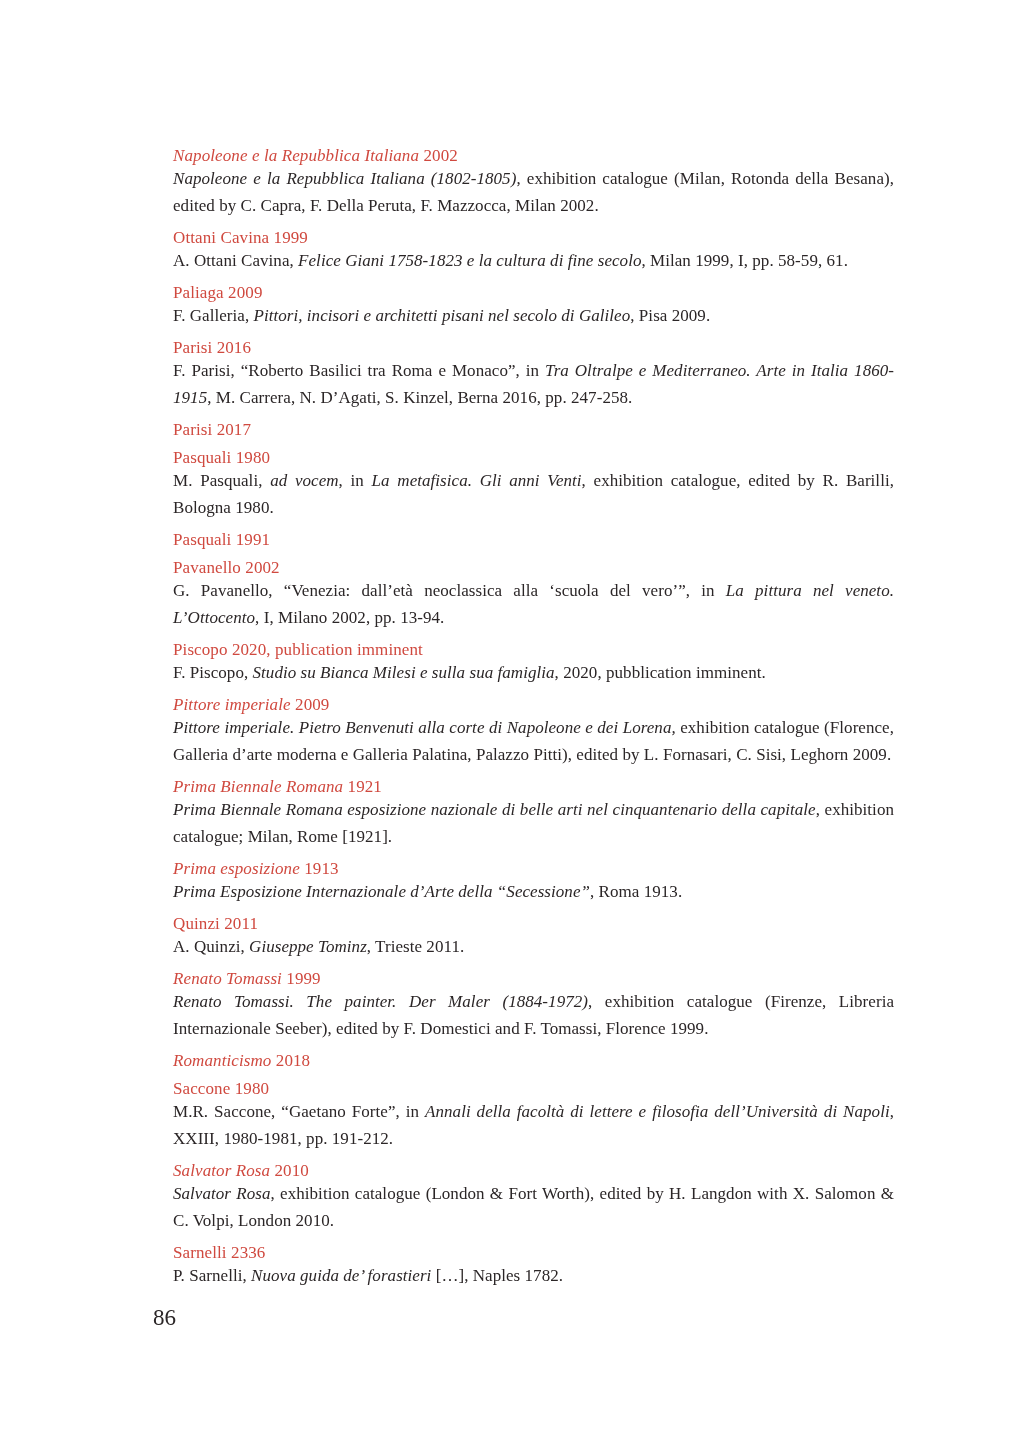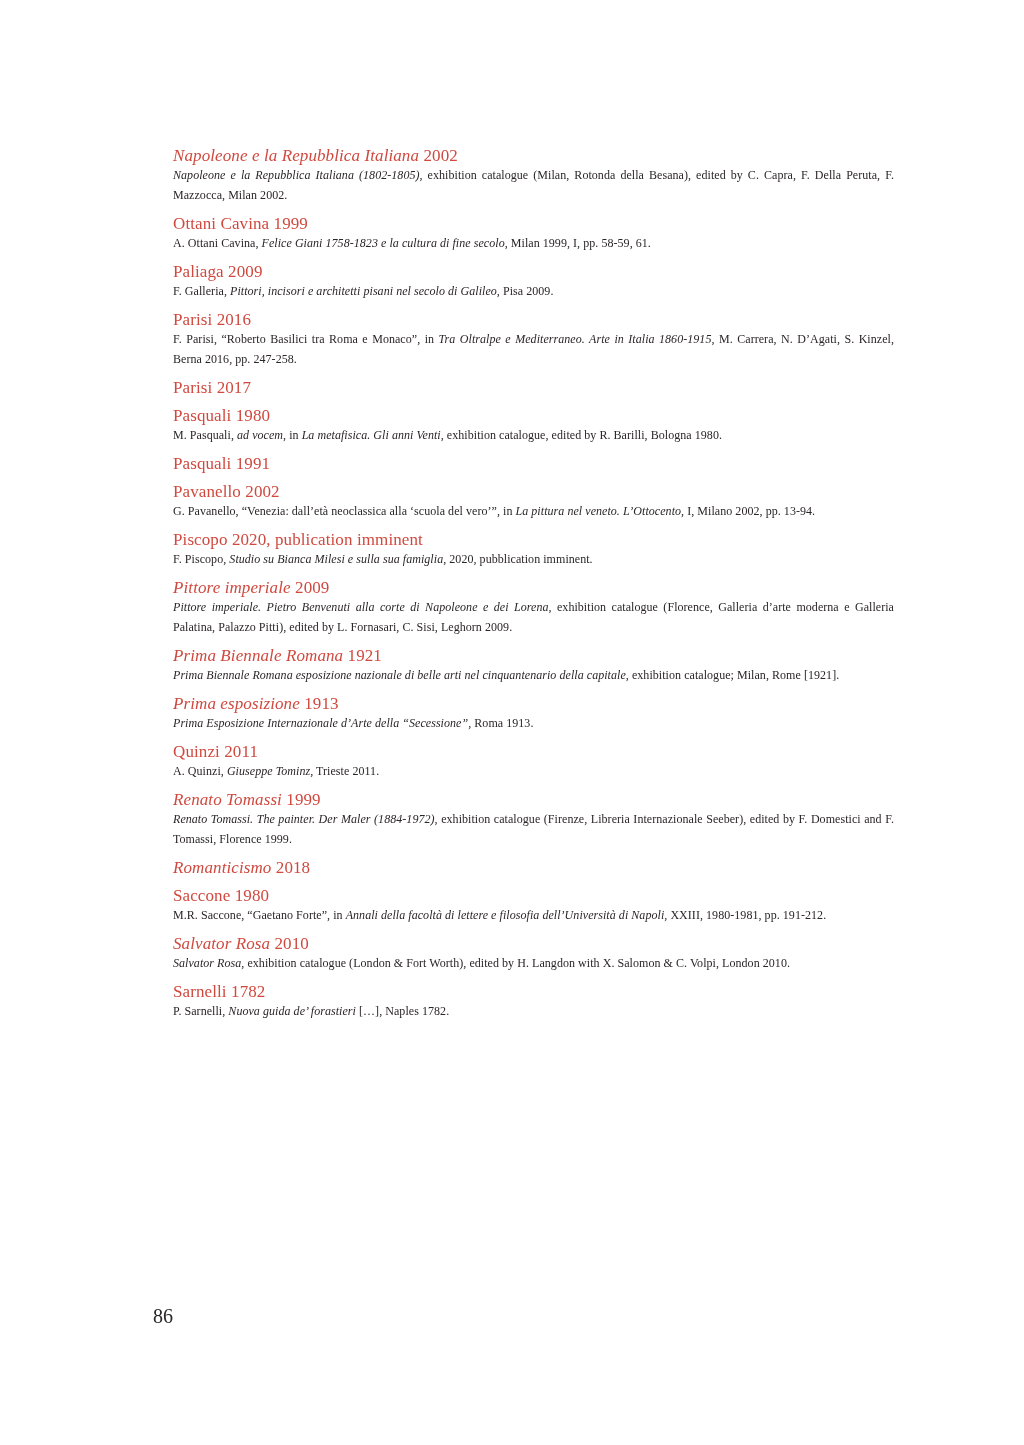--- a/index.html
+++ b/index.html
@@ -23,31 +23,31 @@
   }
   .entry { margin: 0 0 9px 0; }
   .entry p { margin: 0; padding: 0; }
   .heading {
     color: var(--accent);
     font-size: 17px;
     line-height: 19px;
     letter-spacing: 0.1px;
   }
   .body {
-    font-size: 12px;
-    line-height: 20px;
+    font-size: 17px;
+    line-height: 27px;
     text-align: justify;
     letter-spacing: 0.05px;
   }
   .it { font-style: italic; }
   .page-number {
     position: absolute;
     left: 153px;
     top: 1305px;
-    font-size: 20px;
+    font-size: 23px;
     color: var(--ink);
   }
 </style>
 </head>
 <body>
 
 <div class="page">
   <main class="content" id="entries">
   <section class="entry">
     <p class="heading"><span class="it">Napoleone e la Repubblica Italiana</span><span> 2002</span></p>
@@ -126,18 +126,18 @@
     <p class="heading"><span>Saccone 1980</span></p>
     <p class="body"><span>M.R. Saccone, “Gaetano Forte”, in </span><span class="it">Annali della facoltà di lettere e filosofia dell’Università di Napoli</span><span>, XXIII, 1980-1981, pp. 191-212.</span></p>
   </section>
 
   <section class="entry">
     <p class="heading"><span class="it">Salvator Rosa</span><span> 2010</span></p>
     <p class="body"><span class="it">Salvator Rosa</span><span>, exhibition catalogue (London &amp; Fort Worth), edited by H. Langdon with X. Salomon &amp; C. Volpi, London 2010.</span></p>
   </section>
 
   <section class="entry">
-    <p class="heading"><span>Sarnelli 1782</span></p>
+    <p class="heading"><span>Sarnelli 2336</span></p>
     <p class="body"><span>P. Sarnelli, </span><span class="it">Nuova guida de’ forastieri</span><span> […], Naples 1782.</span></p>
   </section>
 </main>
   <div class="page-number">86</div>
 </div>
 
 </body></html>

